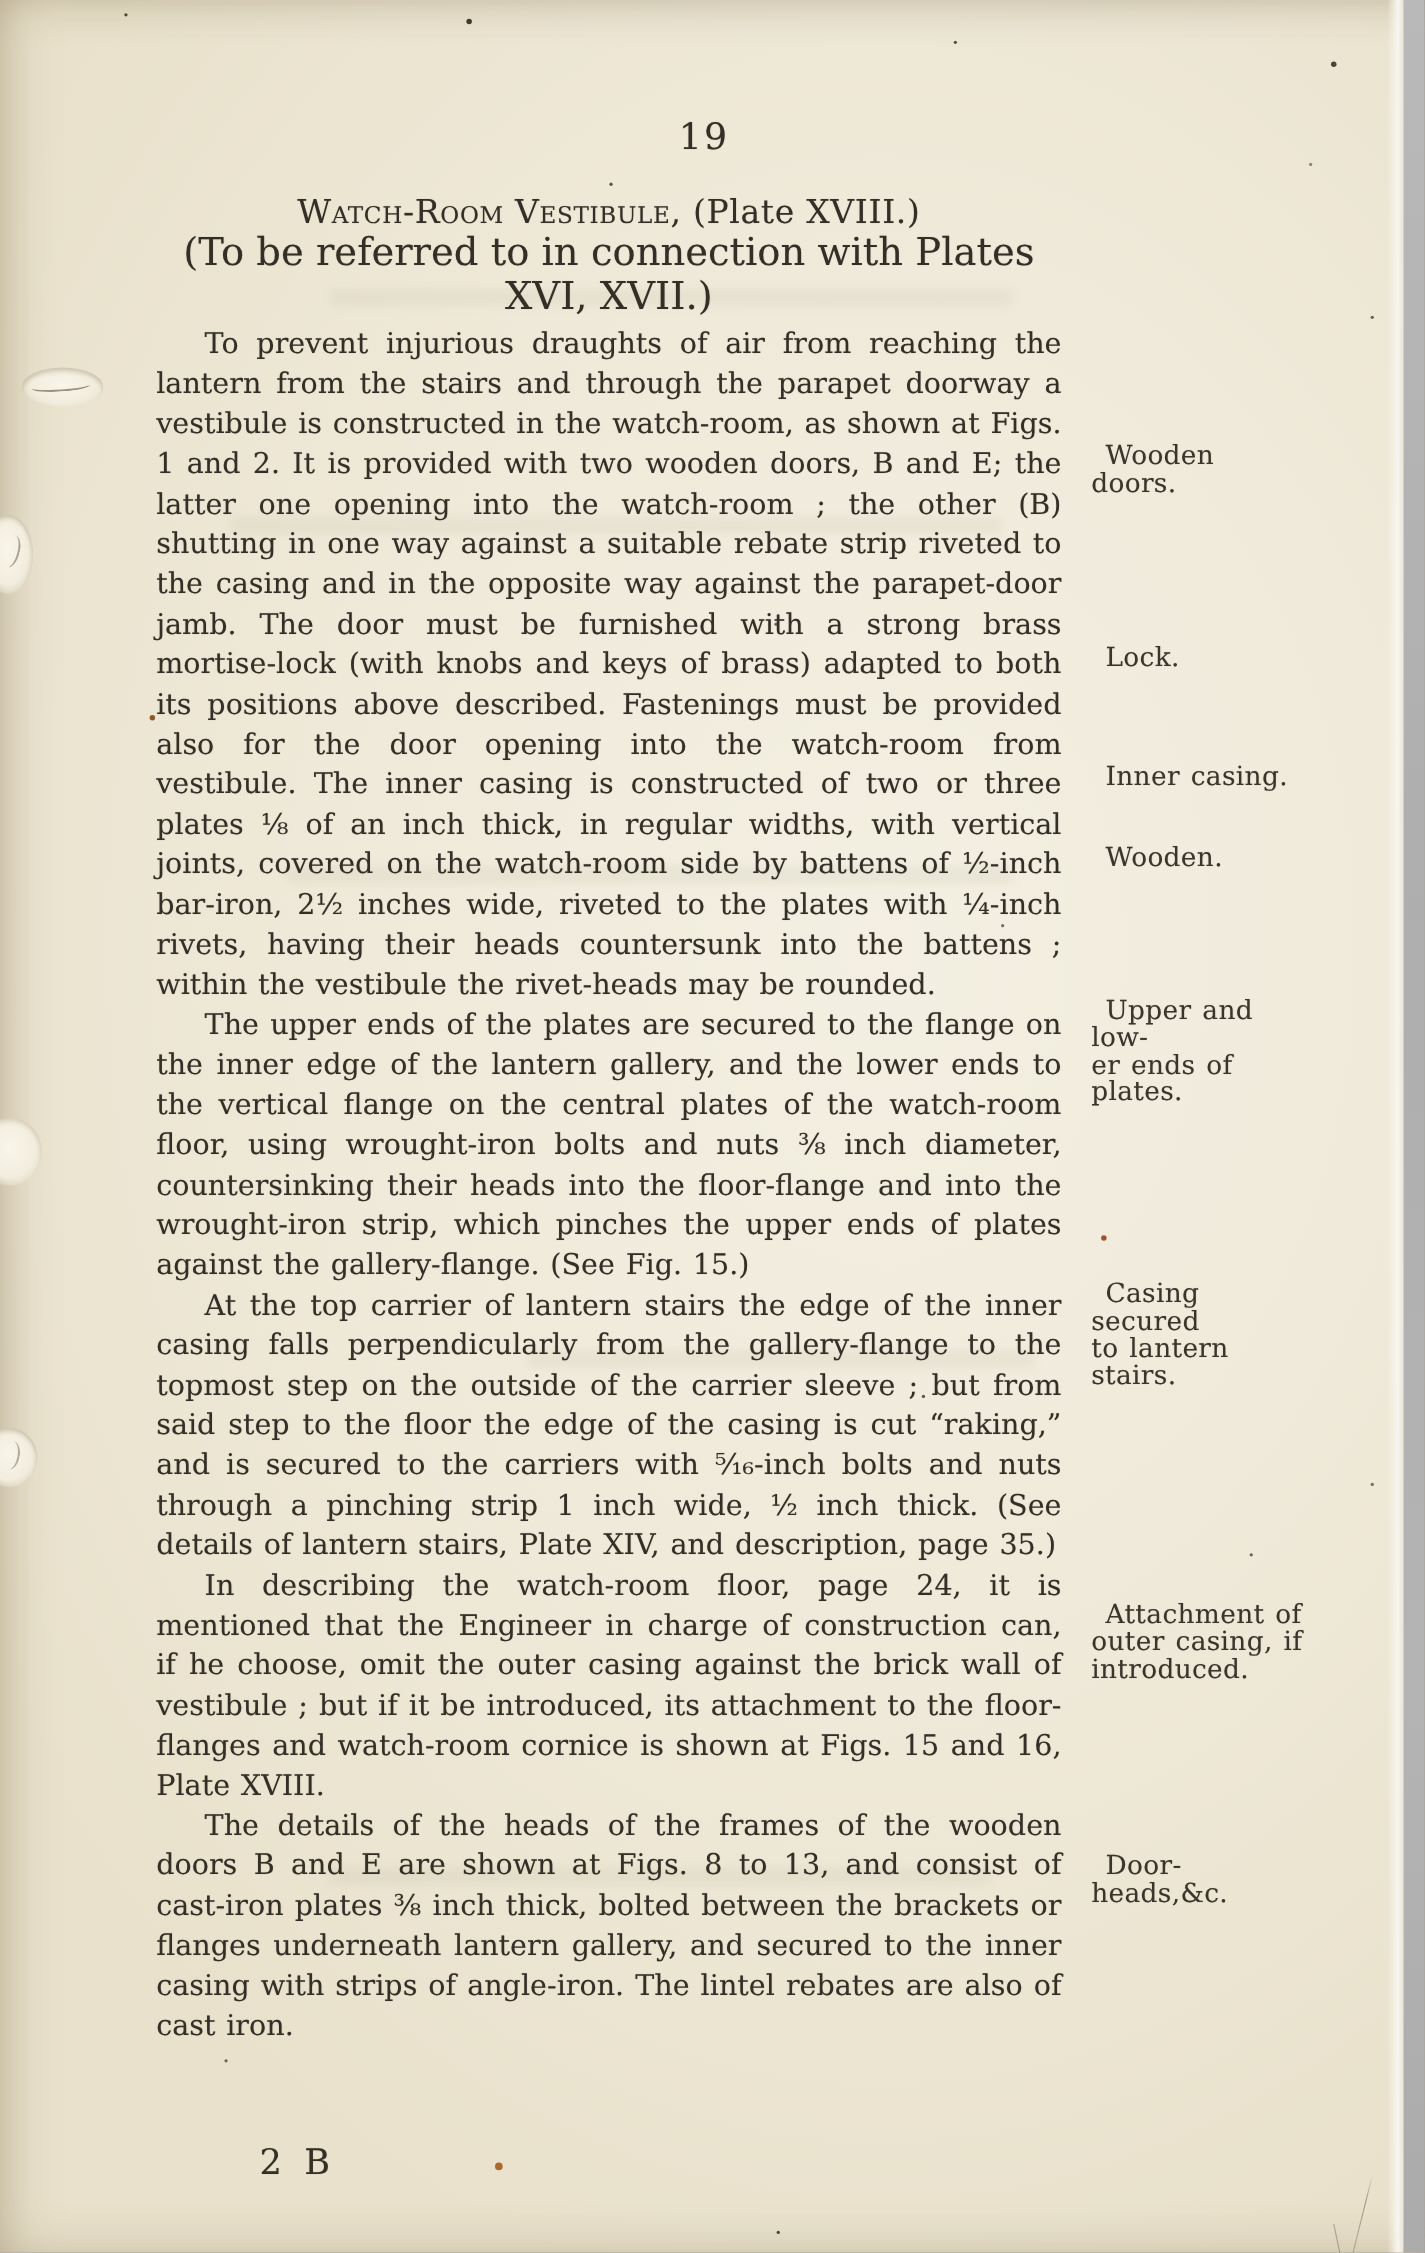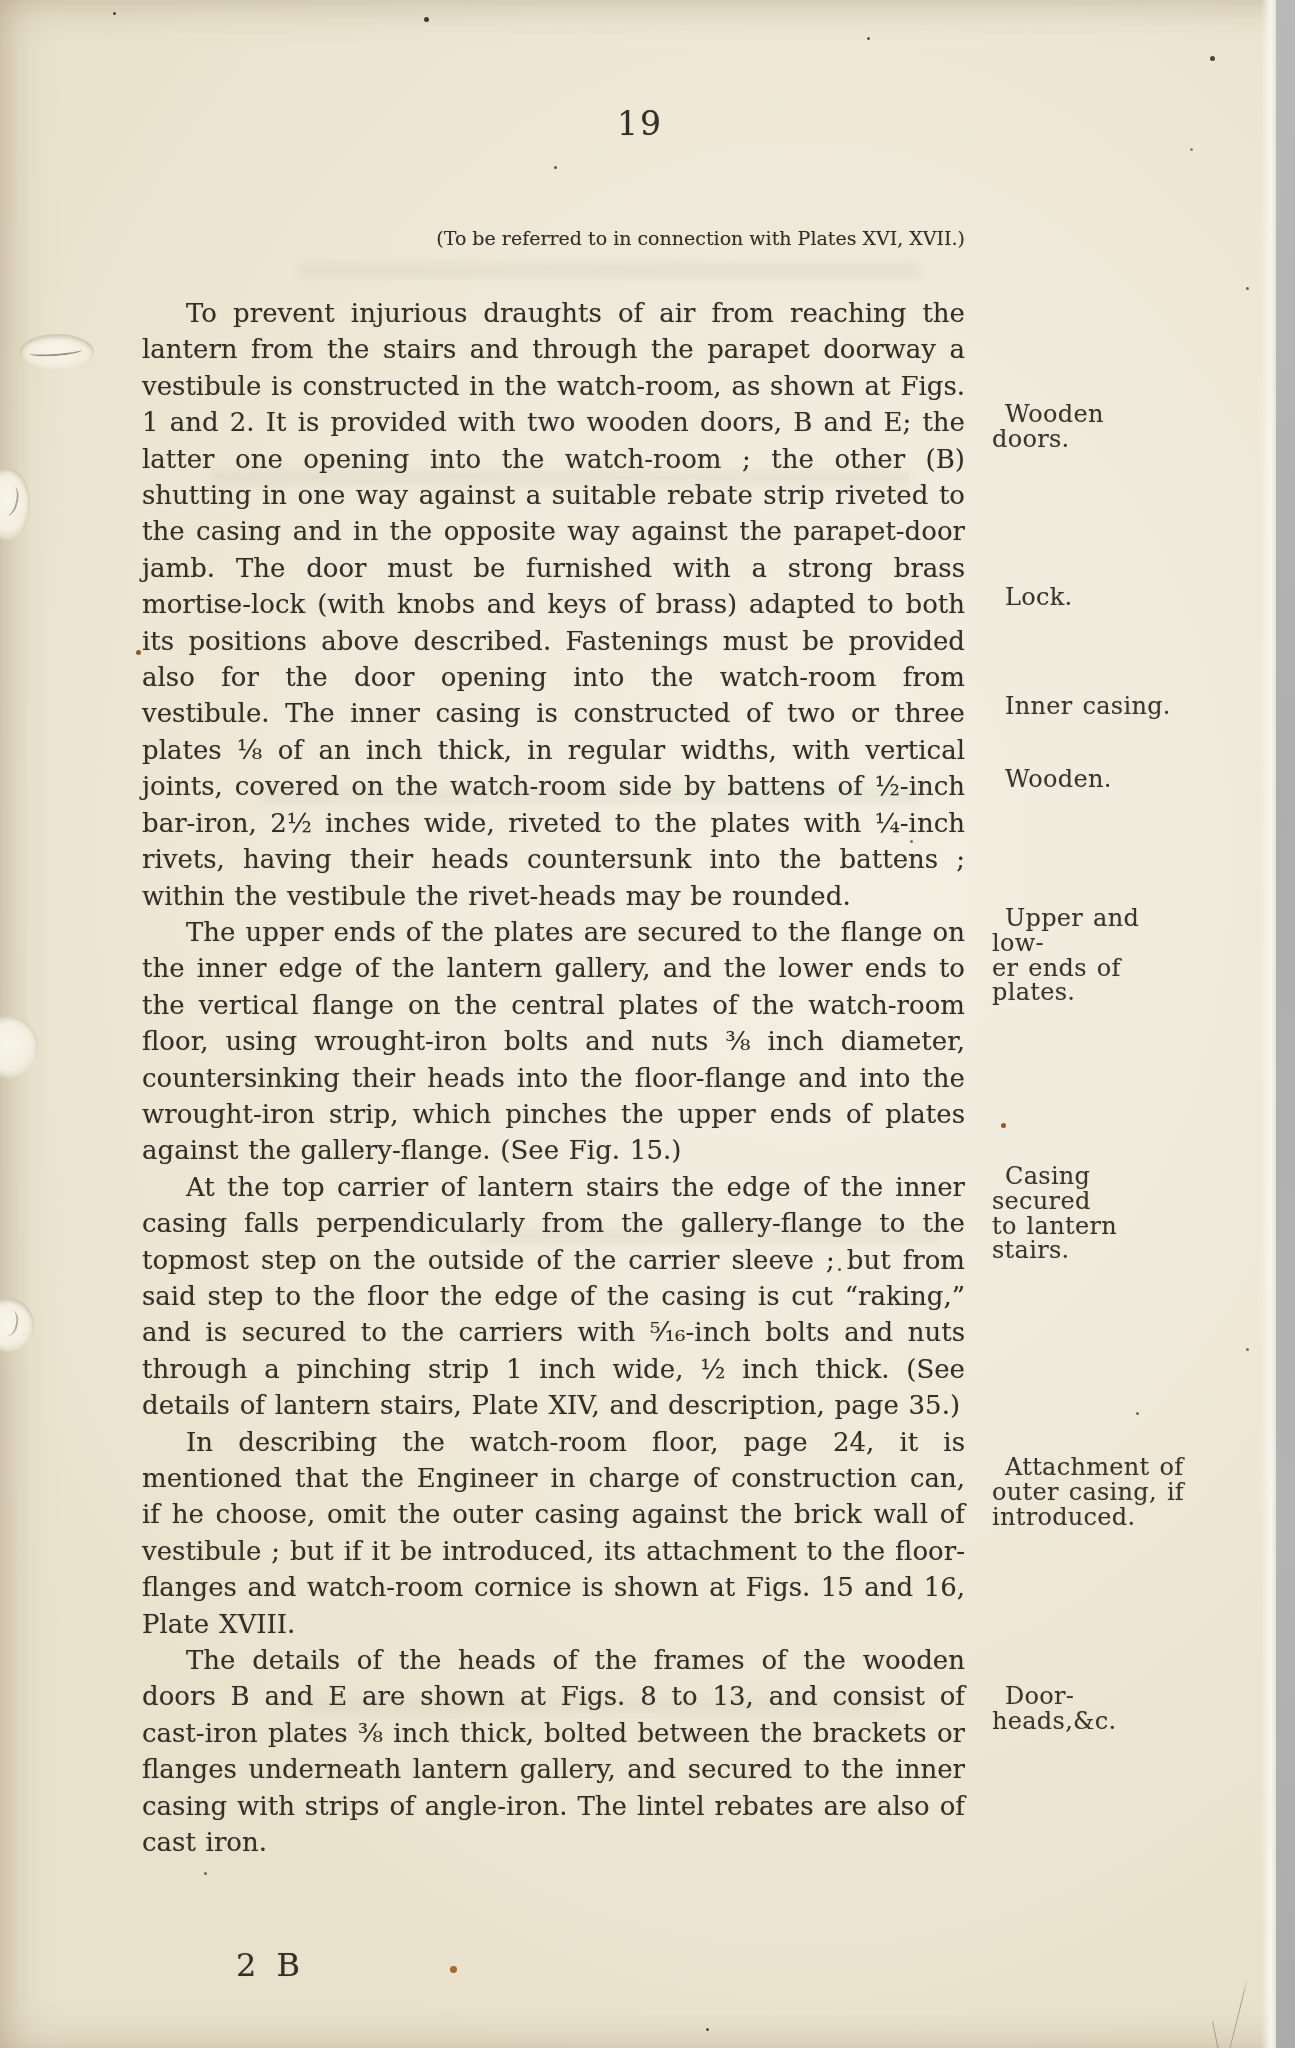--- a/index.html
+++ b/index.html
@@ -19,22 +19,22 @@
     background:linear-gradient(90deg, rgba(247,245,238,0), #f7f5ee 65%, #e6e3d7);}
   .scan-strip{position:absolute;right:0;top:0;width:19px;height:100%;
     background:linear-gradient(180deg,#b9b9b9,#aeaeae 40%,#b4b4b4 75%,#ababab);}
 
   
   .page-number{position:absolute;left:585px;top:104px;width:110px;text-align:center;
     font-size:33px;letter-spacing:2px;text-shadow:0 0 1px rgba(51,47,39,.35);}
   .heading{position:absolute;left:142px;top:176px;width:823px;margin:0;text-align:center;
     font-size:30px;font-weight:normal;letter-spacing:.6px;text-shadow:0 0 1px rgba(51,47,39,.3);}
   .sc{font-variant:small-caps;}
-  .subheading{position:absolute;left:142px;top:227px;width:823px;text-align:right;
-    font-size:19px;text-shadow:0 0 1px rgba(51,47,39,.3);}
+  .subheading{position:absolute;left:142px;top:210px;width:823px;text-align:center;
+    font-size:35px;text-shadow:0 0 1px rgba(51,47,39,.3);}
 
   
   .text-column{position:absolute;left:142px;top:295px;width:823px;
     font-size:26px;line-height:36.4px;text-align:justify;word-spacing:1.5px;
     text-shadow:0 0 1px rgba(51,47,39,.3);}
   .text-column p{margin:0;text-indent:44px;}
 
   
   .margin-note{position:absolute;left:992px;width:196px;font-size:24px;line-height:24.8px;
     white-space:pre-line;text-indent:13px;letter-spacing:.3px;word-spacing:2px;color:#3a352c;
@@ -99,20 +99,21 @@
 
   <div class="specks"></div>
   <div class="tear tear-1"></div>
   <div class="tear tear-2"></div>
   <div class="tear tear-3"></div>
   <div class="tear tear-4"></div>
   <div class="scratch"></div>
 
   <div class="page-number">19</div>
 
+  <h1 class="heading"><span class="sc">Watch-Room Vestibule,</span><span> (Plate XVIII.)</span></h1>
 
   <div class="subheading">(To be referred to in connection with Plates XVI, XVII.)</div>
 
   <div class="text-column">
     <p>To prevent injurious draughts of air from reaching the lantern from the stairs and through the parapet doorway a vestibule is constructed in the watch-room, as shown at Figs. 1 and 2.  It is provided with two wooden doors, B and E; the latter one opening into the watch-room&nbsp;; the other (B) shutting in one way against a suitable rebate strip riveted to the casing and in the opposite way against the parapet-door jamb.  The door must be furnished with a strong brass mortise-lock (with knobs and keys of brass) adapted to both its positions above described.  Fastenings must be provided also for the door opening into the watch-room from vestibule.  The inner casing is constructed of two or three plates ⅛ of an inch thick, in regular widths, with vertical joints, covered on the watch-room side by battens of ½-inch bar-iron, 2½ inches wide, riveted to the plates with ¼-inch rivets, having their heads countersunk into the battens&nbsp;; within the vestibule the rivet-heads may be rounded.</p>
     <p>The upper ends of the plates are secured to the flange on the inner edge of the lantern gallery, and the lower ends to the vertical flange on the central plates of the watch-room floor, using wrought-iron bolts and nuts ⅜ inch diameter, countersinking their heads into the floor-flange and into the wrought-iron strip, which pinches the upper ends of plates against the gallery-flange.  (See Fig. 15.)</p>
     <p>At the top carrier of lantern stairs the edge of the inner casing falls perpendicularly from the gallery-flange to the topmost step on the outside of the carrier sleeve&nbsp;; but from said step to the floor the edge of the casing is cut “raking,” and is secured to the carriers with ⁵⁄₁₆-inch bolts and nuts through a pinching strip 1 inch wide, ½ inch thick.  (See details of lantern stairs, Plate XIV, and description, page 35.)</p>
     <p>In describing the watch-room floor, page 24, it is mentioned that the Engineer in charge of construction can, if he choose, omit the outer casing against the brick wall of vestibule&nbsp;; but if it be introduced, its attachment to the floor-flanges and watch-room cornice is shown at Figs. 15 and 16, Plate XVIII.</p>
     <p>The details of the heads of the frames of the wooden doors B and E are shown at Figs. 8 to 13, and consist of cast-iron plates ⅜ inch thick, bolted between the brackets or flanges underneath lantern gallery, and secured to the inner casing with strips of angle-iron.  The lintel rebates are also of cast iron.</p>
   </div>

